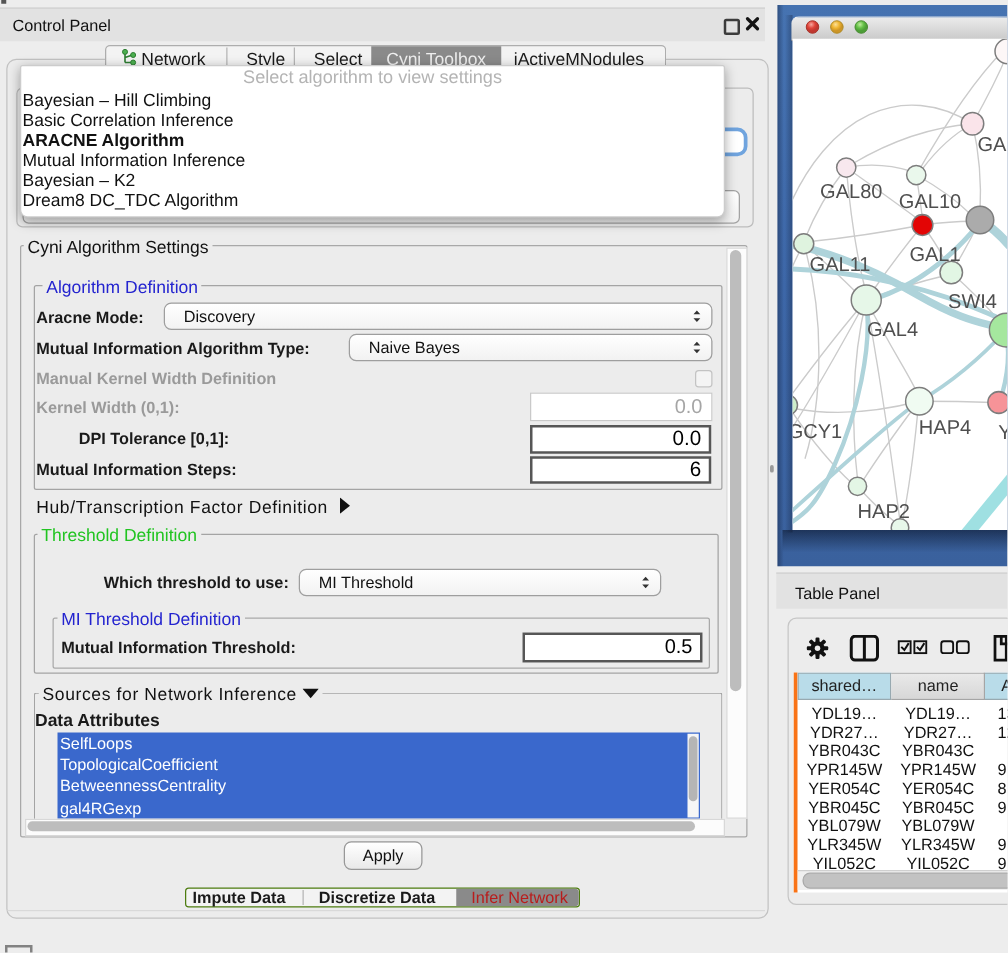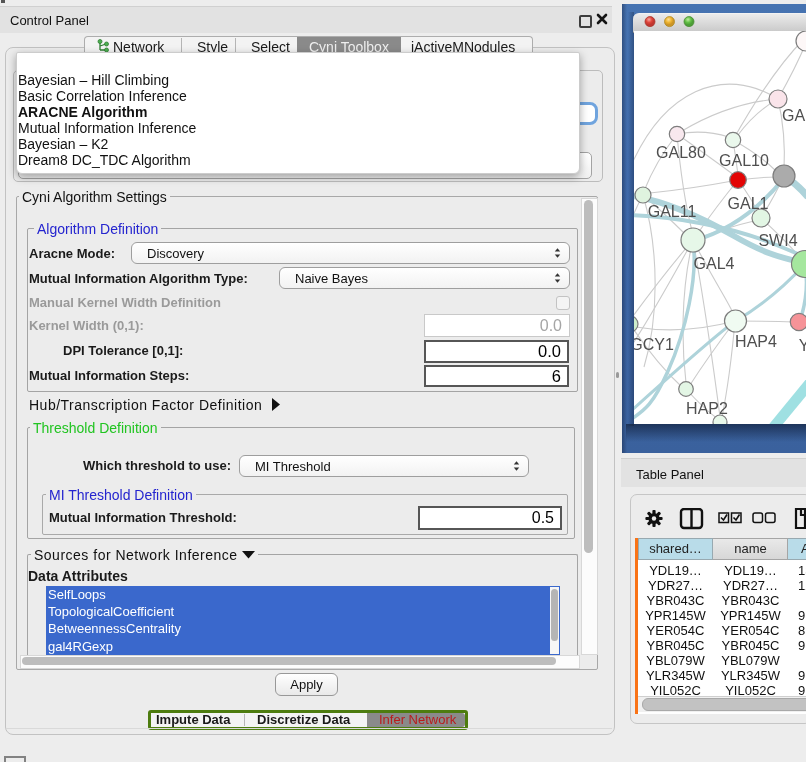--- a/index.html
+++ b/index.html
@@ -50,20 +50,21 @@
   <div class="abs" style="left:212px;top:0px;width:104px;height:19px;background:#8a8a8a;"></div>
   <div class="abs" style="left:224px;top:2px;font-size:14px;color:#efefef;">Cyni Toolbox</div>
   <div class="abs" style="left:326px;top:2px;font-size:14px;color:#1a1a1a;">jActiveMNodules</div>
 </div>
 
 <div class="abs" style="left:13px;top:70px;width:588px;height:110px;border:1px solid #bcbcbc;border-radius:5px;background:#ECECEC;"></div>
 <div class="abs" style="left:577px;top:102px;width:21px;height:23px;background:#fff;border:3px solid #70a4de;border-radius:0 8px 8px 0;box-sizing:border-box;"></div>
 <div class="abs" style="left:18px;top:152px;width:572px;height:25px;background:linear-gradient(#ffffff,#f0f0f0);border:1px solid #a3a3a3;border-radius:5px;"></div>
 
 <div id="popup" class="abs" style="left:16px;top:52px;width:562px;height:120px;background:#ffffff;border:1px solid #cccccc;border-radius:2px 2px 6px 6px;box-shadow:0 3px 9px rgba(0,0,0,0.34);">
+  <div class="abs" style="left:0;top:1px;width:100%;text-align:center;font-size:14.5px;color:#b4b4b4;">Select algorithm to view settings</div>
   <div class="abs" style="left:1px;top:19px;font-size:14px;line-height:16px;color:#111;">
     Bayesian – Hill Climbing<br>
     Basic Correlation Inference<br>
     <span class="bold">ARACNE Algorithm</span><br>
     Mutual Information Inference<br>
     Bayesian – K2<br>
     Dream8 DC_TDC Algorithm
   </div>
 </div>
 
@@ -143,21 +144,21 @@
 
 <div class="sb-track" style="left:581px;top:198px;width:15px;height:455px;"></div>
 <div class="sb-thumb" style="left:584px;top:200px;width:9px;height:353px;"></div>
 
 <div class="sb-track" style="left:20px;top:655px;width:558px;height:12px;"></div>
 <div class="sb-thumb" style="left:22px;top:657px;width:534px;height:8px;"></div>
 
 <div class="abs" style="left:275px;top:673px;width:61px;height:21px;background:linear-gradient(#ffffff,#e9e9e9);border:1px solid #989898;border-radius:6px;text-align:center;font-size:13px;color:#111;line-height:21px;">Apply</div>
 
 <div id="tabs2">
-  <div class="abs" style="left:148px;top:710px;width:314px;height:14px;background:#f3f3f3;border:3px solid #4d7c0f;border-radius:3px;">
+  <div class="abs" style="left:148px;top:710px;width:314px;height:14px;background:#f3f3f3;border:1px solid #4d7c0f;border-radius:3px;">
     <div class="abs" style="left:5px;top:0px;font-size:13px;line-height:14px;font-weight:bold;color:#1a1a1a;">Impute Data</div>
     <div class="abs" style="left:93px;top:1px;width:1px;height:12px;background:#b5b5b5;"></div>
     <div class="abs" style="left:106px;top:0px;font-size:13px;line-height:14px;font-weight:bold;color:#1a1a1a;">Discretize Data</div>
     <div class="abs" style="left:216px;top:0px;width:98px;height:14px;background:#8a8a8a;border-radius:0 3px 3px 0;"></div>
     <div class="abs" style="left:228px;top:0px;font-size:13px;line-height:14px;color:#b91c1c;">Infer Network</div>
   </div>
   <div class="abs" style="left:6px;top:728px;width:606px;height:1px;background:#d9d9d9;"></div>
 </div>
 
 <div class="abs" style="left:4px;top:756px;width:18px;height:10px;border:2px solid #828282;background:#ededed;"></div>

